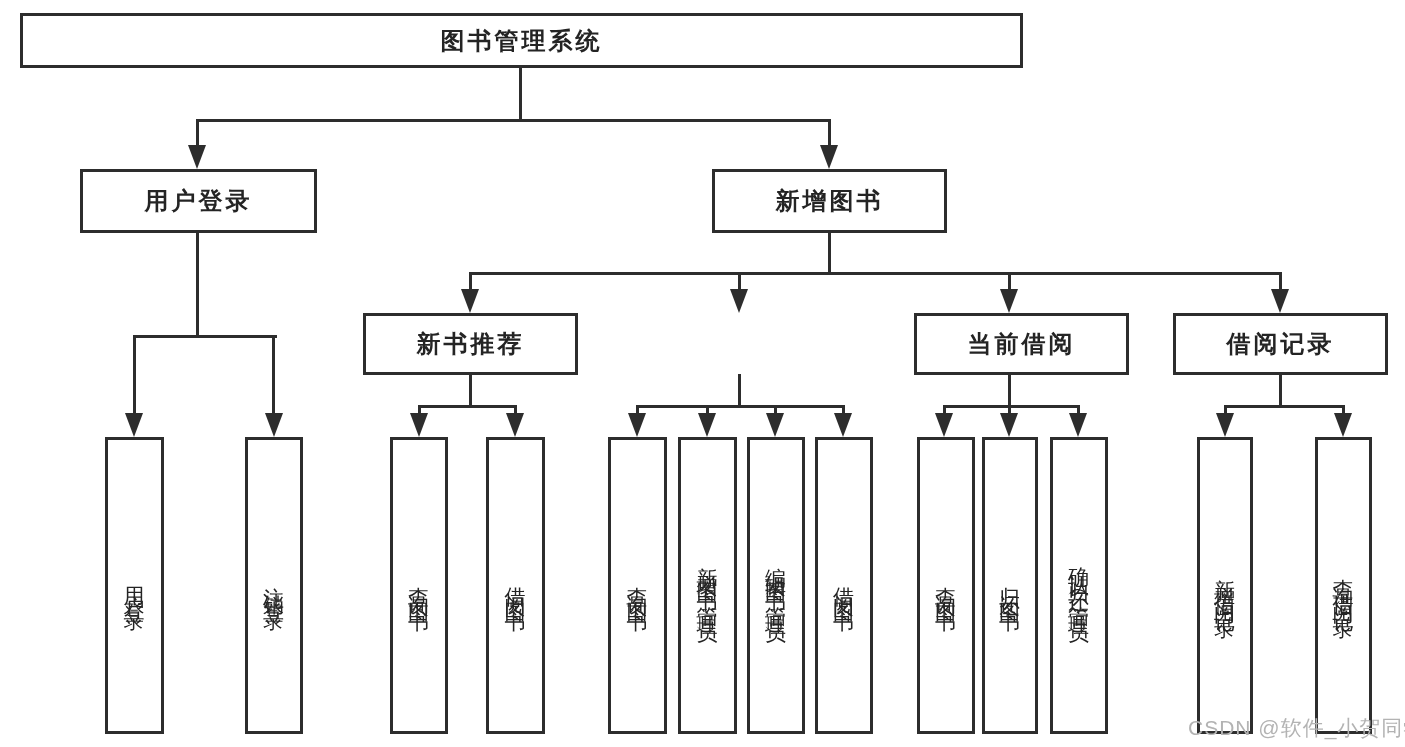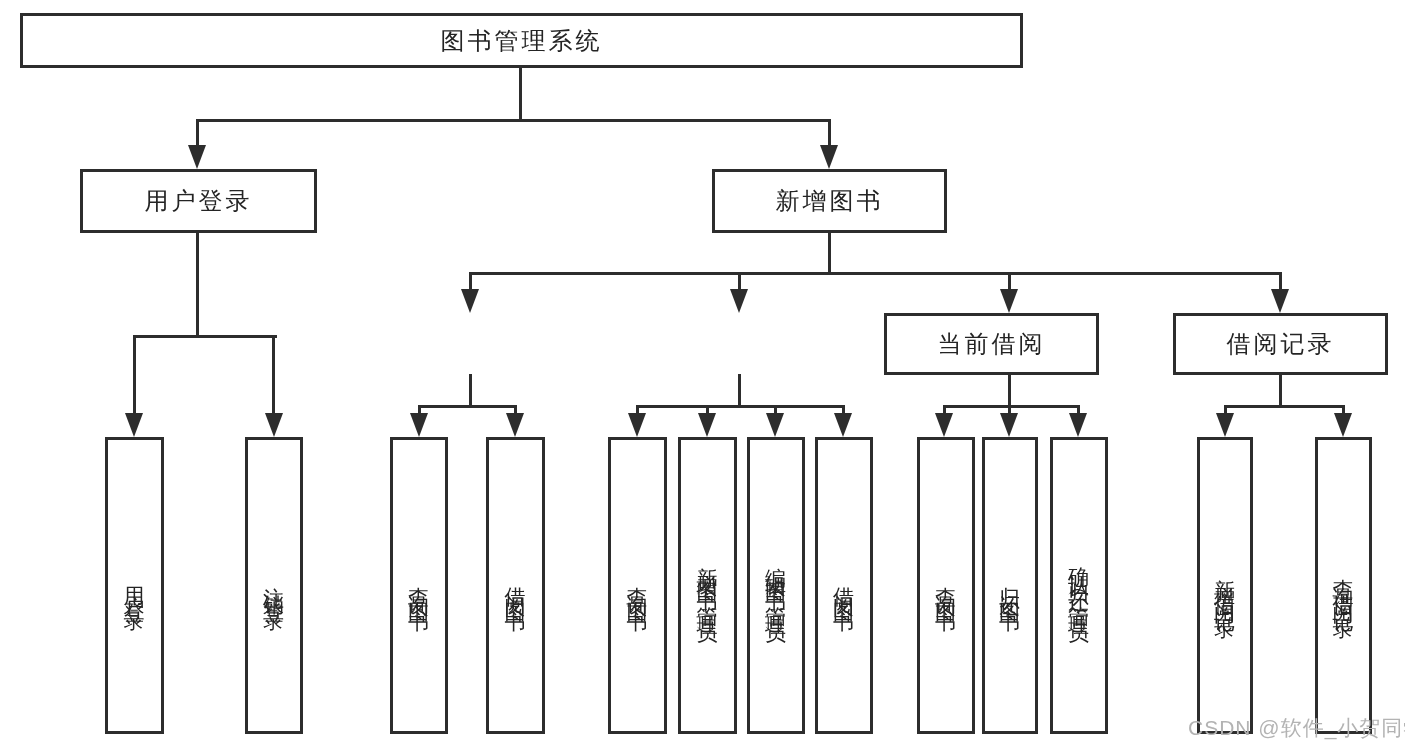--- a/index.html
+++ b/index.html
@@ -14,21 +14,21 @@
     position:absolute;
     box-sizing:border-box;
     border:3px solid #2d2d2d;
     background:#ffffff;
     display:flex;
     align-items:center;
     justify-content:center;
     color:#242424;
     text-align:center;
   }
-  .hnode { font-size:24px; letter-spacing:3px; font-weight:400; }
+  .hnode { font-size:24px; letter-spacing:3px; font-weight:700; }
   .root  { left:20px; top:13px; width:1003px; height:55px; }
   .l2    { top:169px; height:64px; }
   .l3    { top:313px; height:62px; width:215px; }
   .leaf  {
     top:437px; height:297px;
     writing-mode:vertical-rl;
     text-orientation:mixed;
     font-size:21px;
     letter-spacing:8px;
     font-weight:500;
@@ -55,21 +55,22 @@
 </head>
 <body>
 
 <div id="canvas">
 
   <div class="node hnode root">图书管理系统</div>
 
   <div class="node hnode l2" style="left:80px;width:237px;">用户登录</div>
   <div class="node hnode l2" style="left:712px;width:235px;">新增图书</div>
 
-  <div class="node hnode l3" style="left:884px;">当前借阅</div>
+  <div class="node hnode l3" style="left:363px;">新书推荐</div>
+  <div class="node hnode l3" style="left:914px;">当前借阅</div>
   <div class="node hnode l3" style="left:1173px;">借阅记录</div>
 
   <div class="node leaf" style="left:105px;width:59px;">用户登录</div>
   <div class="node leaf" style="left:245px;width:58px;">注销登录</div>
 
   <div class="node leaf" style="left:390px;width:58px;">查询图书</div>
   <div class="node leaf" style="left:486px;width:59px;">借阅图书</div>
 
   <div class="node leaf" style="left:608px;width:59px;">查询图书</div>
   <div class="node leaf" style="left:678px;width:59px;">新增图书（管理员）</div>

